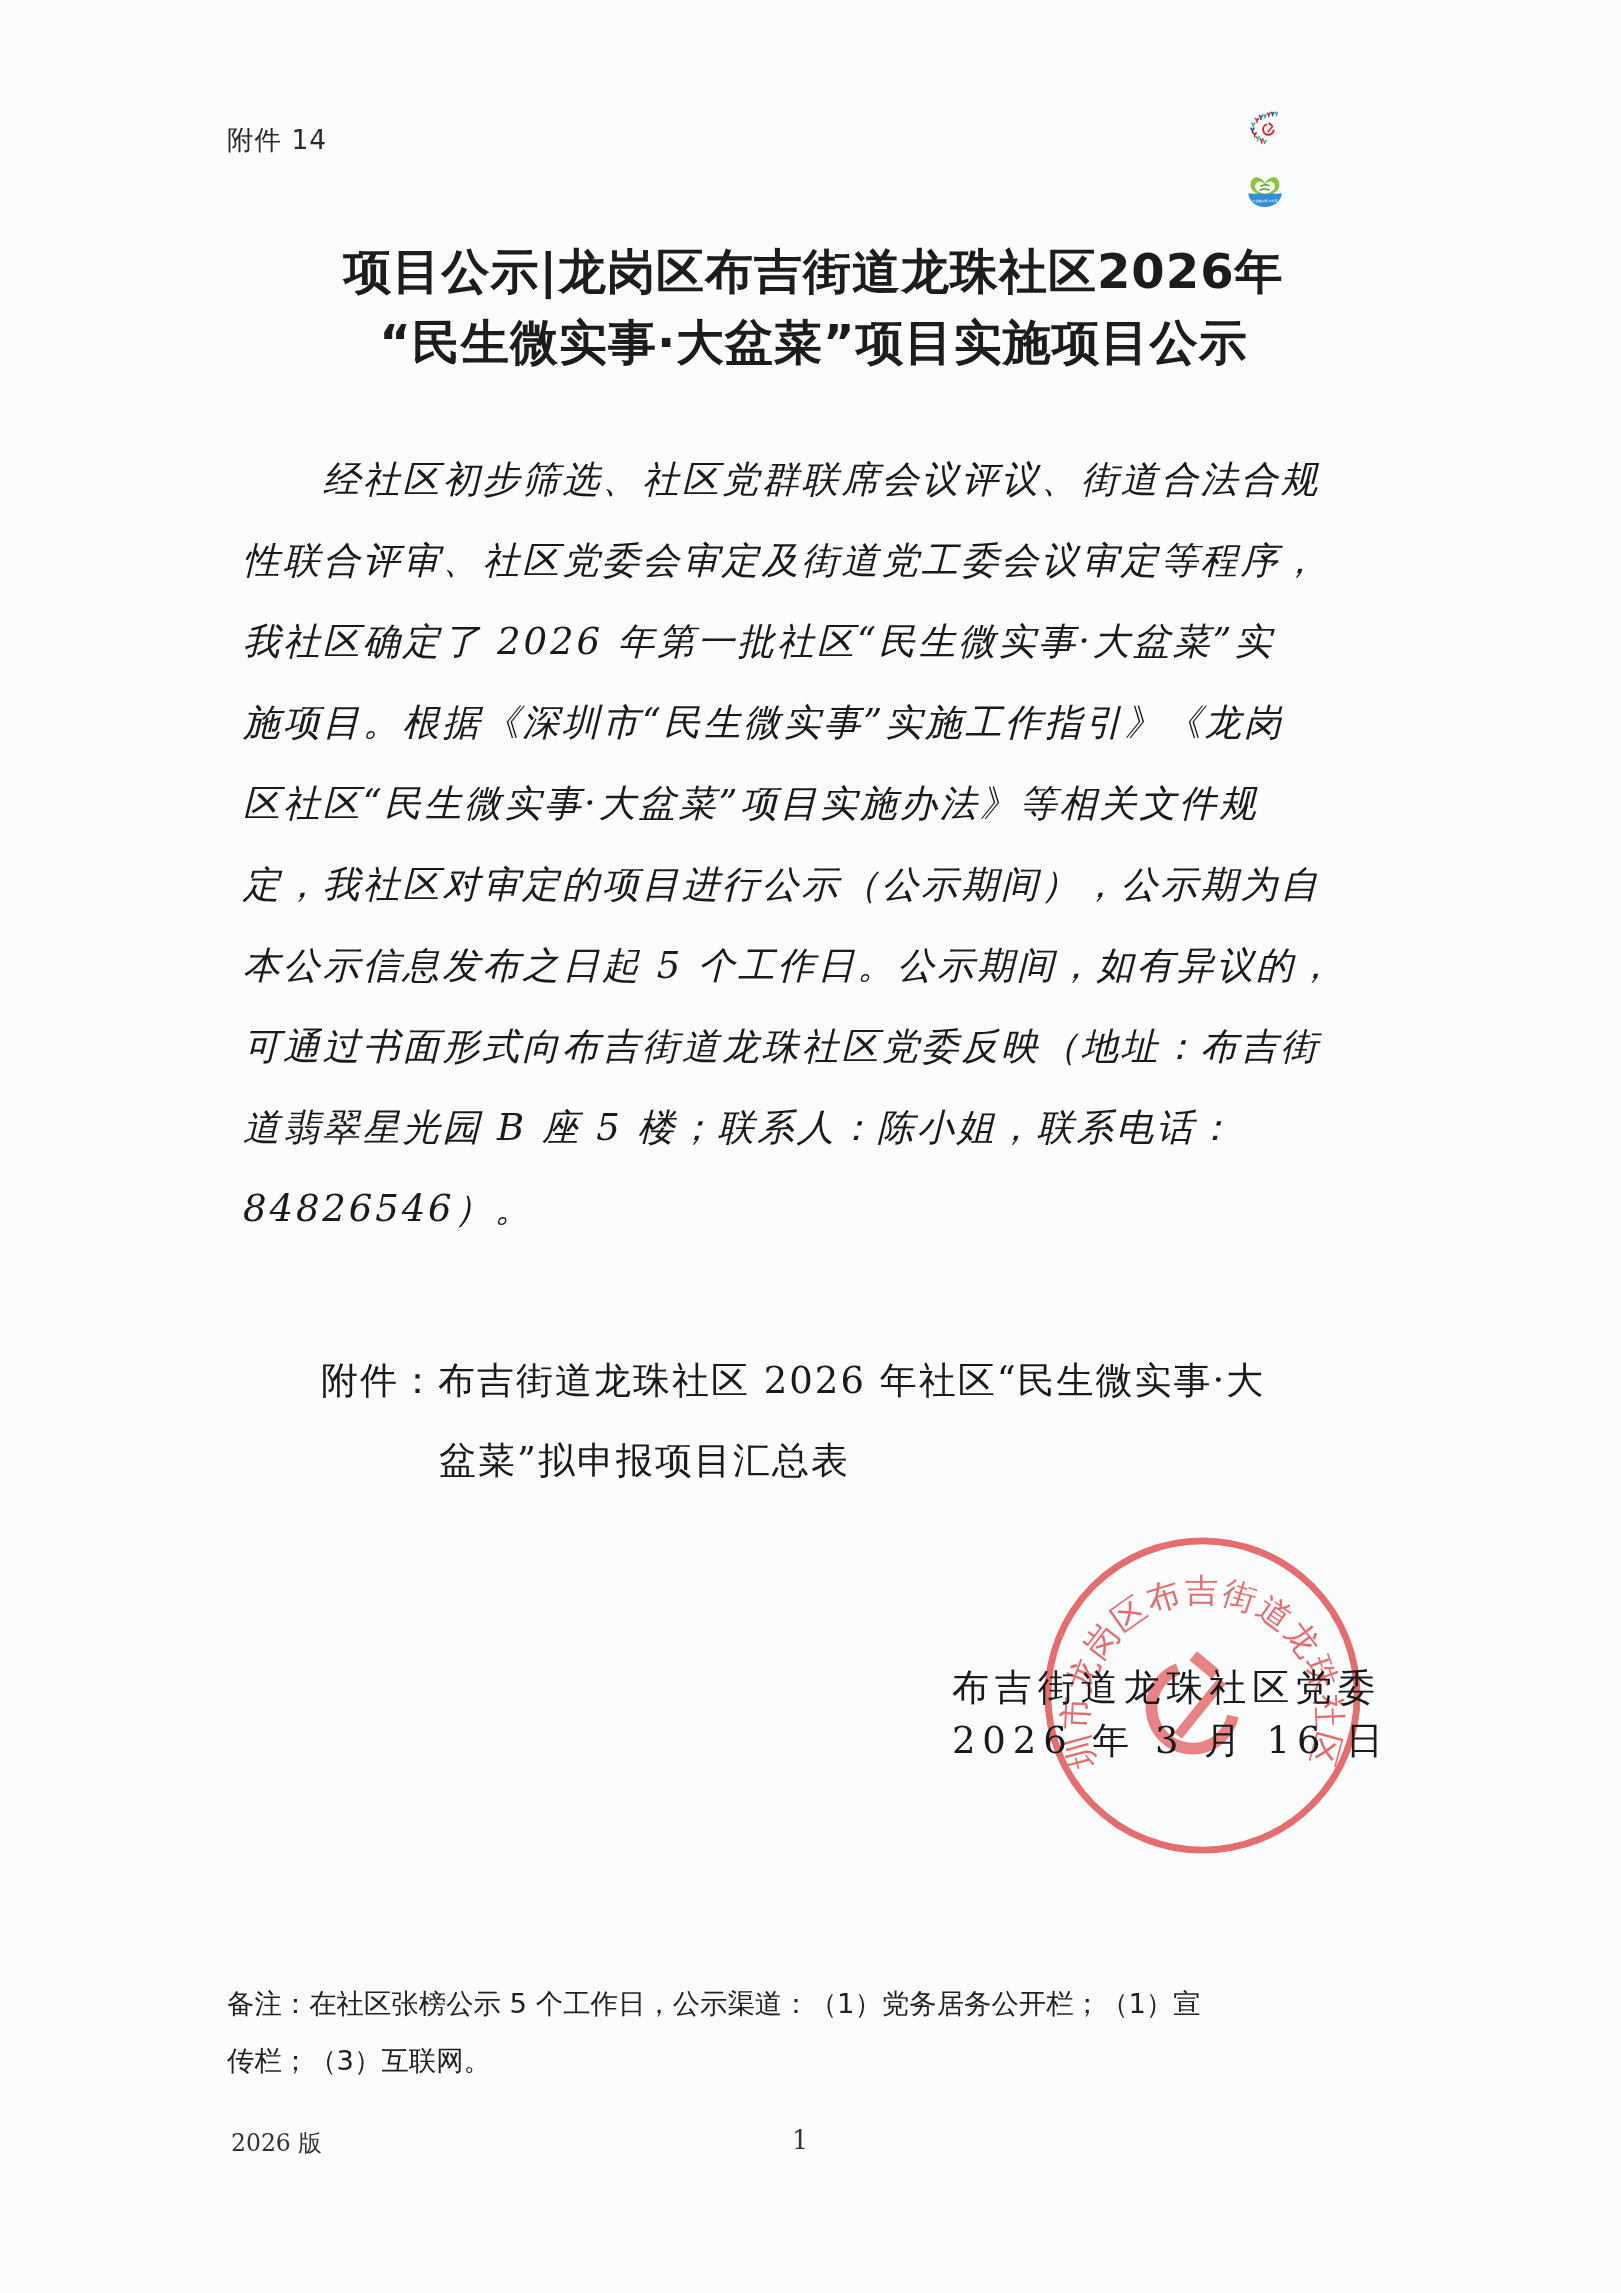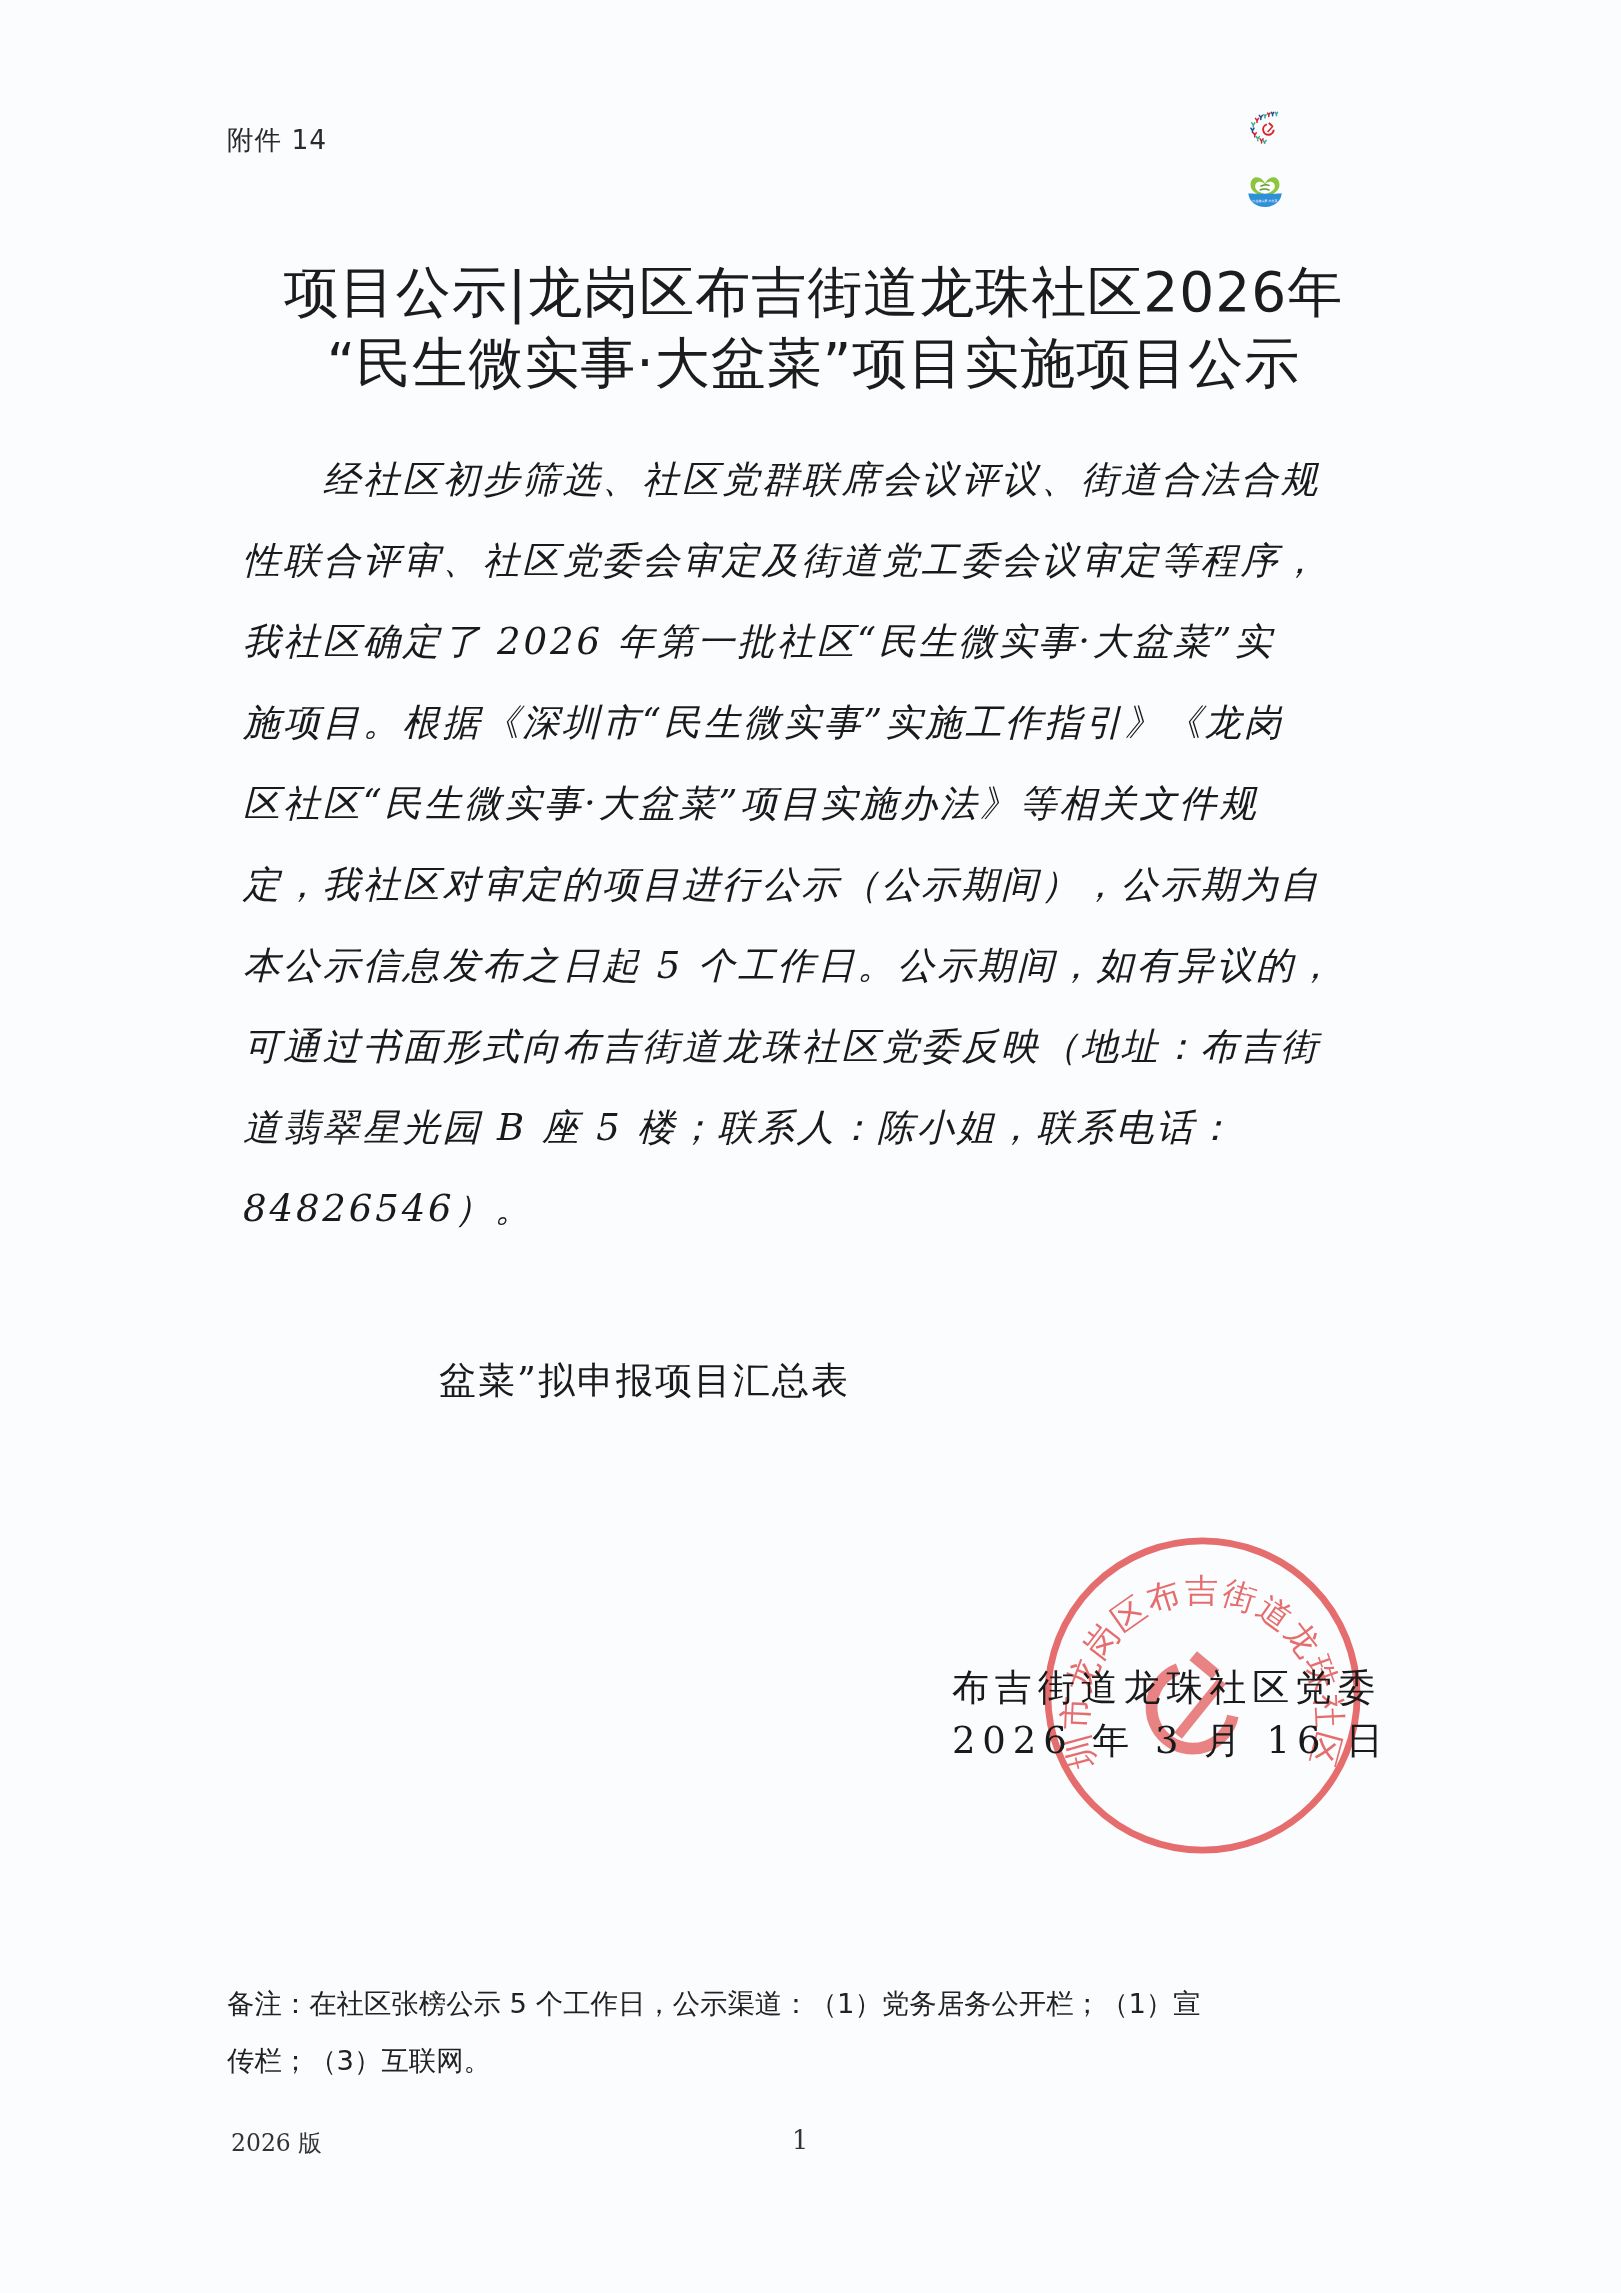--- a/index.html
+++ b/index.html
@@ -38,26 +38,26 @@
       display: flex;
       gap: 27.4px;
       align-items: center;
       flex-direction: column;
     }
     .logo-party { width: 88px; height: 88px; }
     .logo-bowl { width: 98px; height: 94px; }
     .title {
       position: absolute;
       left: 235px;
-      top: 220px;
+      top: 204px;
       width: 1157px;
       font-family: "DejaVu Sans", "Liberation Sans", sans-serif;
-      font-size: 55px;
+      font-size: 48px;
       line-height: 71px;
-      font-weight: normal;
+      font-weight: bold;
       color: #1c1c1c;
       text-align: center;
       letter-spacing: 1px;
     }
     .title .line { display: block; white-space: nowrap; }
     .body-text {
       position: absolute;
       left: 243px;
       top: 439px;
       width: 1125px;
@@ -175,20 +175,21 @@
     <span class="line">施项目。根据《深圳市“民生微实事”实施工作指引》《龙岗</span>
     <span class="line">区社区“民生微实事·大盆菜”项目实施办法》等相关文件规</span>
     <span class="line">定，我社区对审定的项目进行公示（公示期间），公示期为自</span>
     <span class="line">本公示信息发布之日起 5 个工作日。公示期间，如有异议的，</span>
     <span class="line">可通过书面形式向布吉街道龙珠社区党委反映（地址：布吉街</span>
     <span class="line">道翡翠星光园 B 座 5 楼；联系人：陈小姐，联系电话：</span>
     <span class="line">84826546）。</span>
   </div>
 
   <div class="attachment">
+    <span class="line">附件：布吉街道龙珠社区 2026 年社区“民生微实事·大</span>
     <span class="line indent">盆菜”拟申报项目汇总表</span>
   </div>
 
   <svg class="stamp" viewBox="0 0 330 330">
     <defs>
       <path id="stampArc" d="M 65 250 A 118 118 0 1 1 265 250"></path>
     </defs>
     <circle cx="165" cy="165" r="158" fill="none" stroke="#e25555" stroke-width="7"></circle>
     <text font-size="34" fill="#e25555" font-family="DejaVu Sans, sans-serif" letter-spacing="2">
       <textPath href="#stampArc" startOffset="50%" text-anchor="middle">中共深圳市龙岗区布吉街道龙珠社区委员会</textPath>

